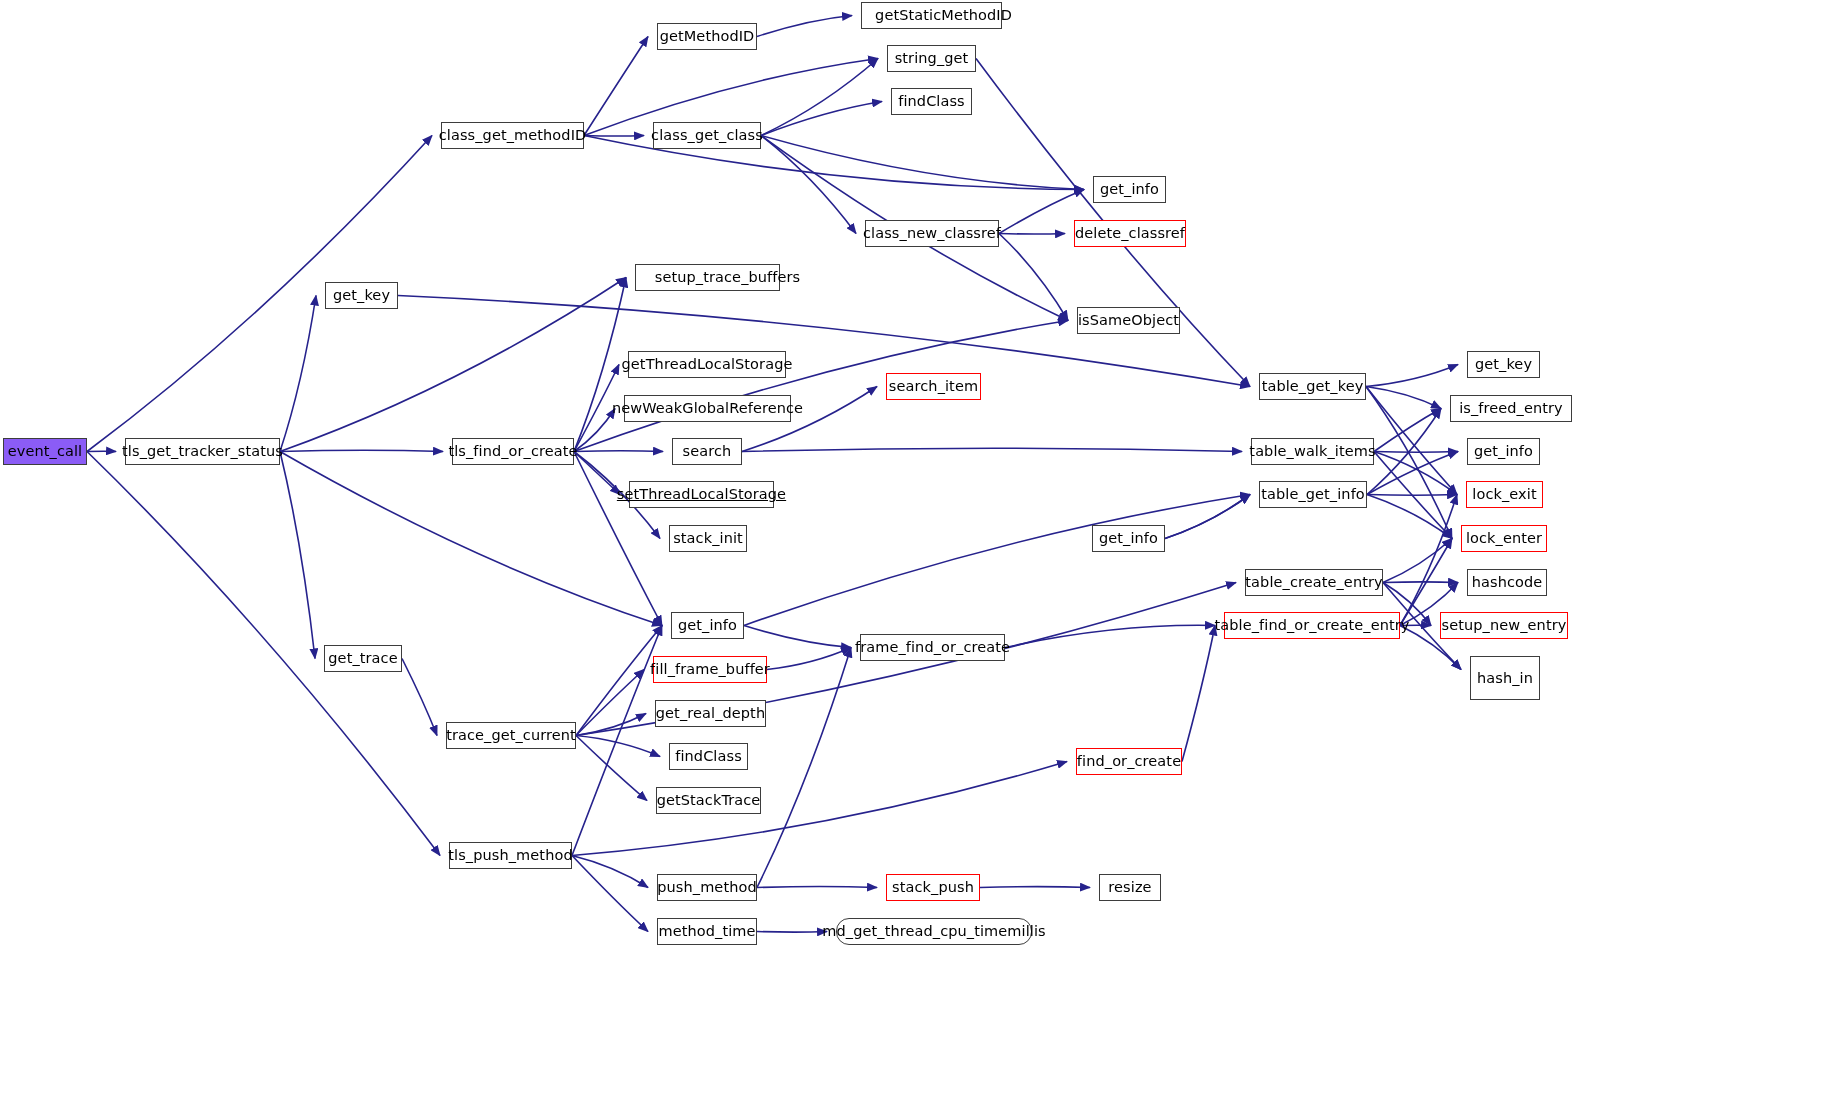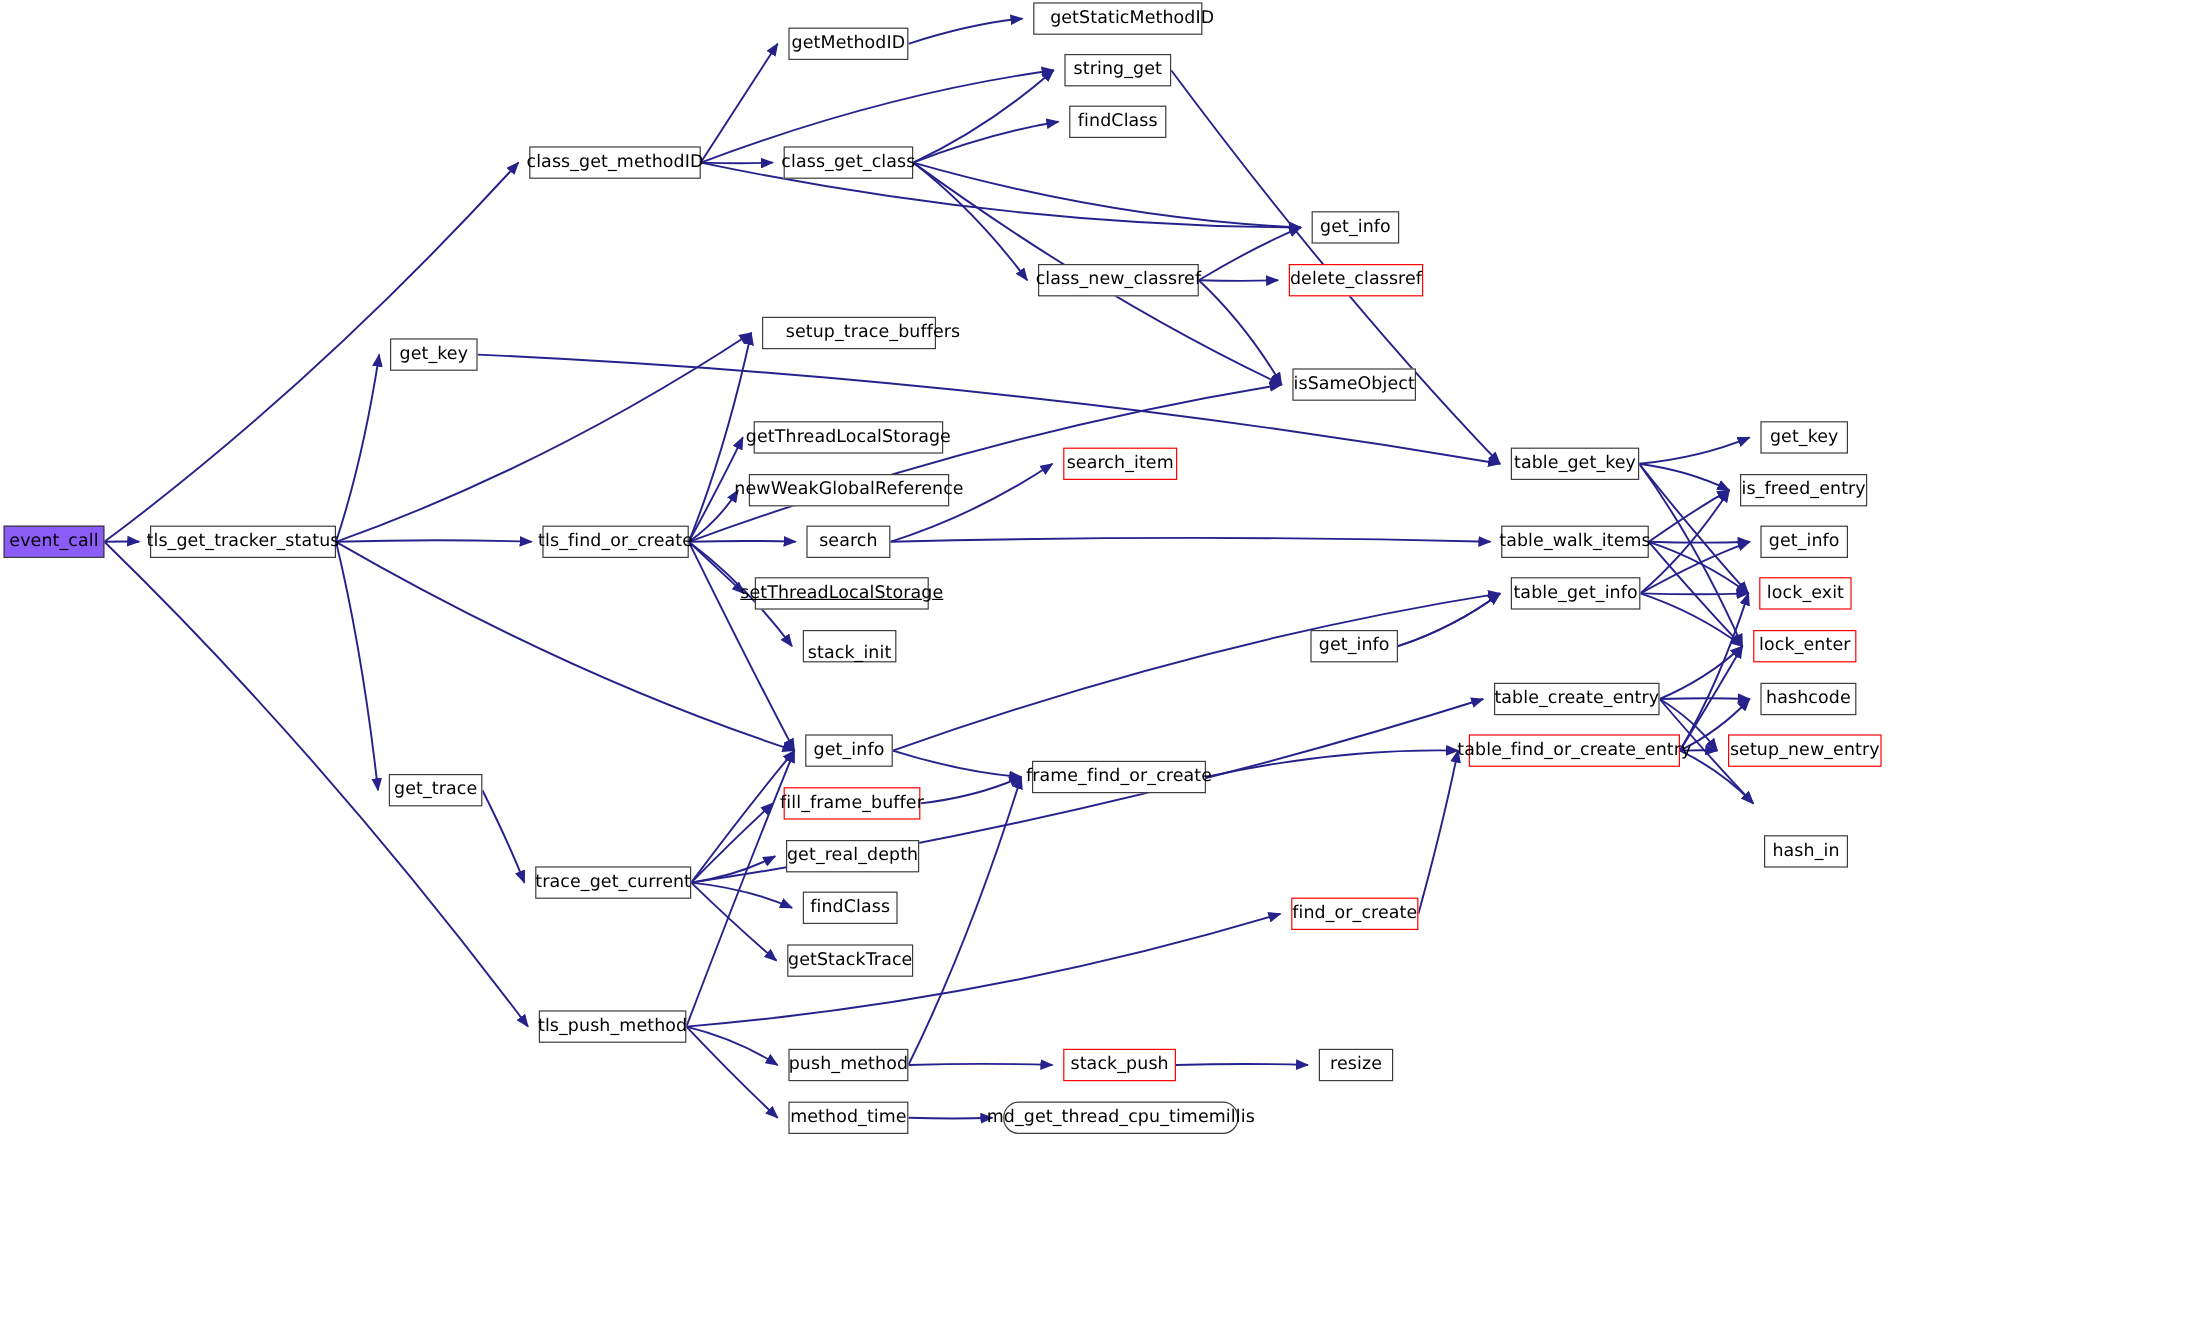--- a/index.html
+++ b/index.html
@@ -191,21 +191,21 @@
       </div>
       <div class="node" style="left: 624px; top: 395px; width: 167px; height: 27px;">
         <span class="node-label">newWeakGlobalReference</span>
       </div>
       <div class="node" style="left: 1259px; top: 373px; width: 107px; height: 27px;">
         <span class="node-label">table_get_key</span>
       </div>
       <div class="node" style="left: 1467px; top: 351px; width: 73px; height: 27px;">
         <span class="node-label">get_key</span>
       </div>
-      <div class="node" style="left: 1450px; top: 395px; width: 106px; height: 27px;">
+      <div class="node" style="left: 1450px; top: 395px; width: 122px; height: 27px;">
         <span class="node-label">is_freed_entry</span>
       </div>
       <div class="node" style="left: 452px; top: 438px; width: 122px; height: 27px;">
         <span class="node-label">tls_find_or_create</span>
       </div>
       <div class="node" style="left: 672px; top: 438px; width: 70px; height: 27px;">
         <span class="node-label">search</span>
       </div>
       <div class="node" style="left: 1251px; top: 438px; width: 123px; height: 27px;">
         <span class="node-label">table_walk_items</span>
@@ -215,21 +215,21 @@
       </div>
       <div class="node" style="left: 629px; top: 481px; width: 145px; height: 27px; text-decoration: underline;">
         <span class="node-label">setThreadLocalStorage</span>
       </div>
       <div class="node" style="left: 1259px; top: 481px; width: 108px; height: 27px;">
         <span class="node-label">table_get_info</span>
       </div>
       <div class="node red" style="left: 1466px; top: 481px; width: 77px; height: 27px;">
         <span class="node-label">lock_exit</span>
       </div>
-      <div class="node" style="left: 669px; top: 525px; width: 78px; height: 27px; align-items: flex-end;">
+      <div class="node" style="left: 669px; top: 525px; width: 78px; height: 27px;">
         <span class="node-label">stack_init</span>
       </div>
       <div class="node red" style="left: 1461px; top: 525px; width: 86px; height: 27px;">
         <span class="node-label">lock_enter</span>
       </div>
       <div class="node" style="left: 1092px; top: 525px; width: 73px; height: 27px;">
         <span class="node-label">get_info</span>
       </div>
       <div class="node" style="left: 1245px; top: 569px; width: 138px; height: 27px;">
         <span class="node-label">table_create_entry</span>
@@ -248,21 +248,21 @@
       </div>
       <div class="node" style="left: 324px; top: 645px; width: 78px; height: 27px;">
         <span class="node-label">get_trace</span>
       </div>
       <div class="node" style="left: 860px; top: 634px; width: 145px; height: 27px;">
         <span class="node-label">frame_find_or_create</span>
       </div>
       <div class="node red" style="left: 653px; top: 656px; width: 114px; height: 27px;">
         <span class="node-label">fill_frame_buffer</span>
       </div>
-      <div class="node" style="left: 1470px; top: 656px; width: 70px; height: 27px; margin-top: 40px;">
+      <div class="node" style="left: 1470px; top: 656px; width: 70px; height: 44px;">
         <span class="node-label">hash_in</span>
       </div>
       <div class="node" style="left: 655px; top: 700px; width: 111px; height: 27px;">
         <span class="node-label">get_real_depth</span>
       </div>
       <div class="node" style="left: 446px; top: 722px; width: 130px; height: 27px;">
         <span class="node-label">trace_get_current</span>
       </div>
       <div class="node" style="left: 669px; top: 743px; width: 79px; height: 27px;">
         <span class="node-label">findClass</span>

